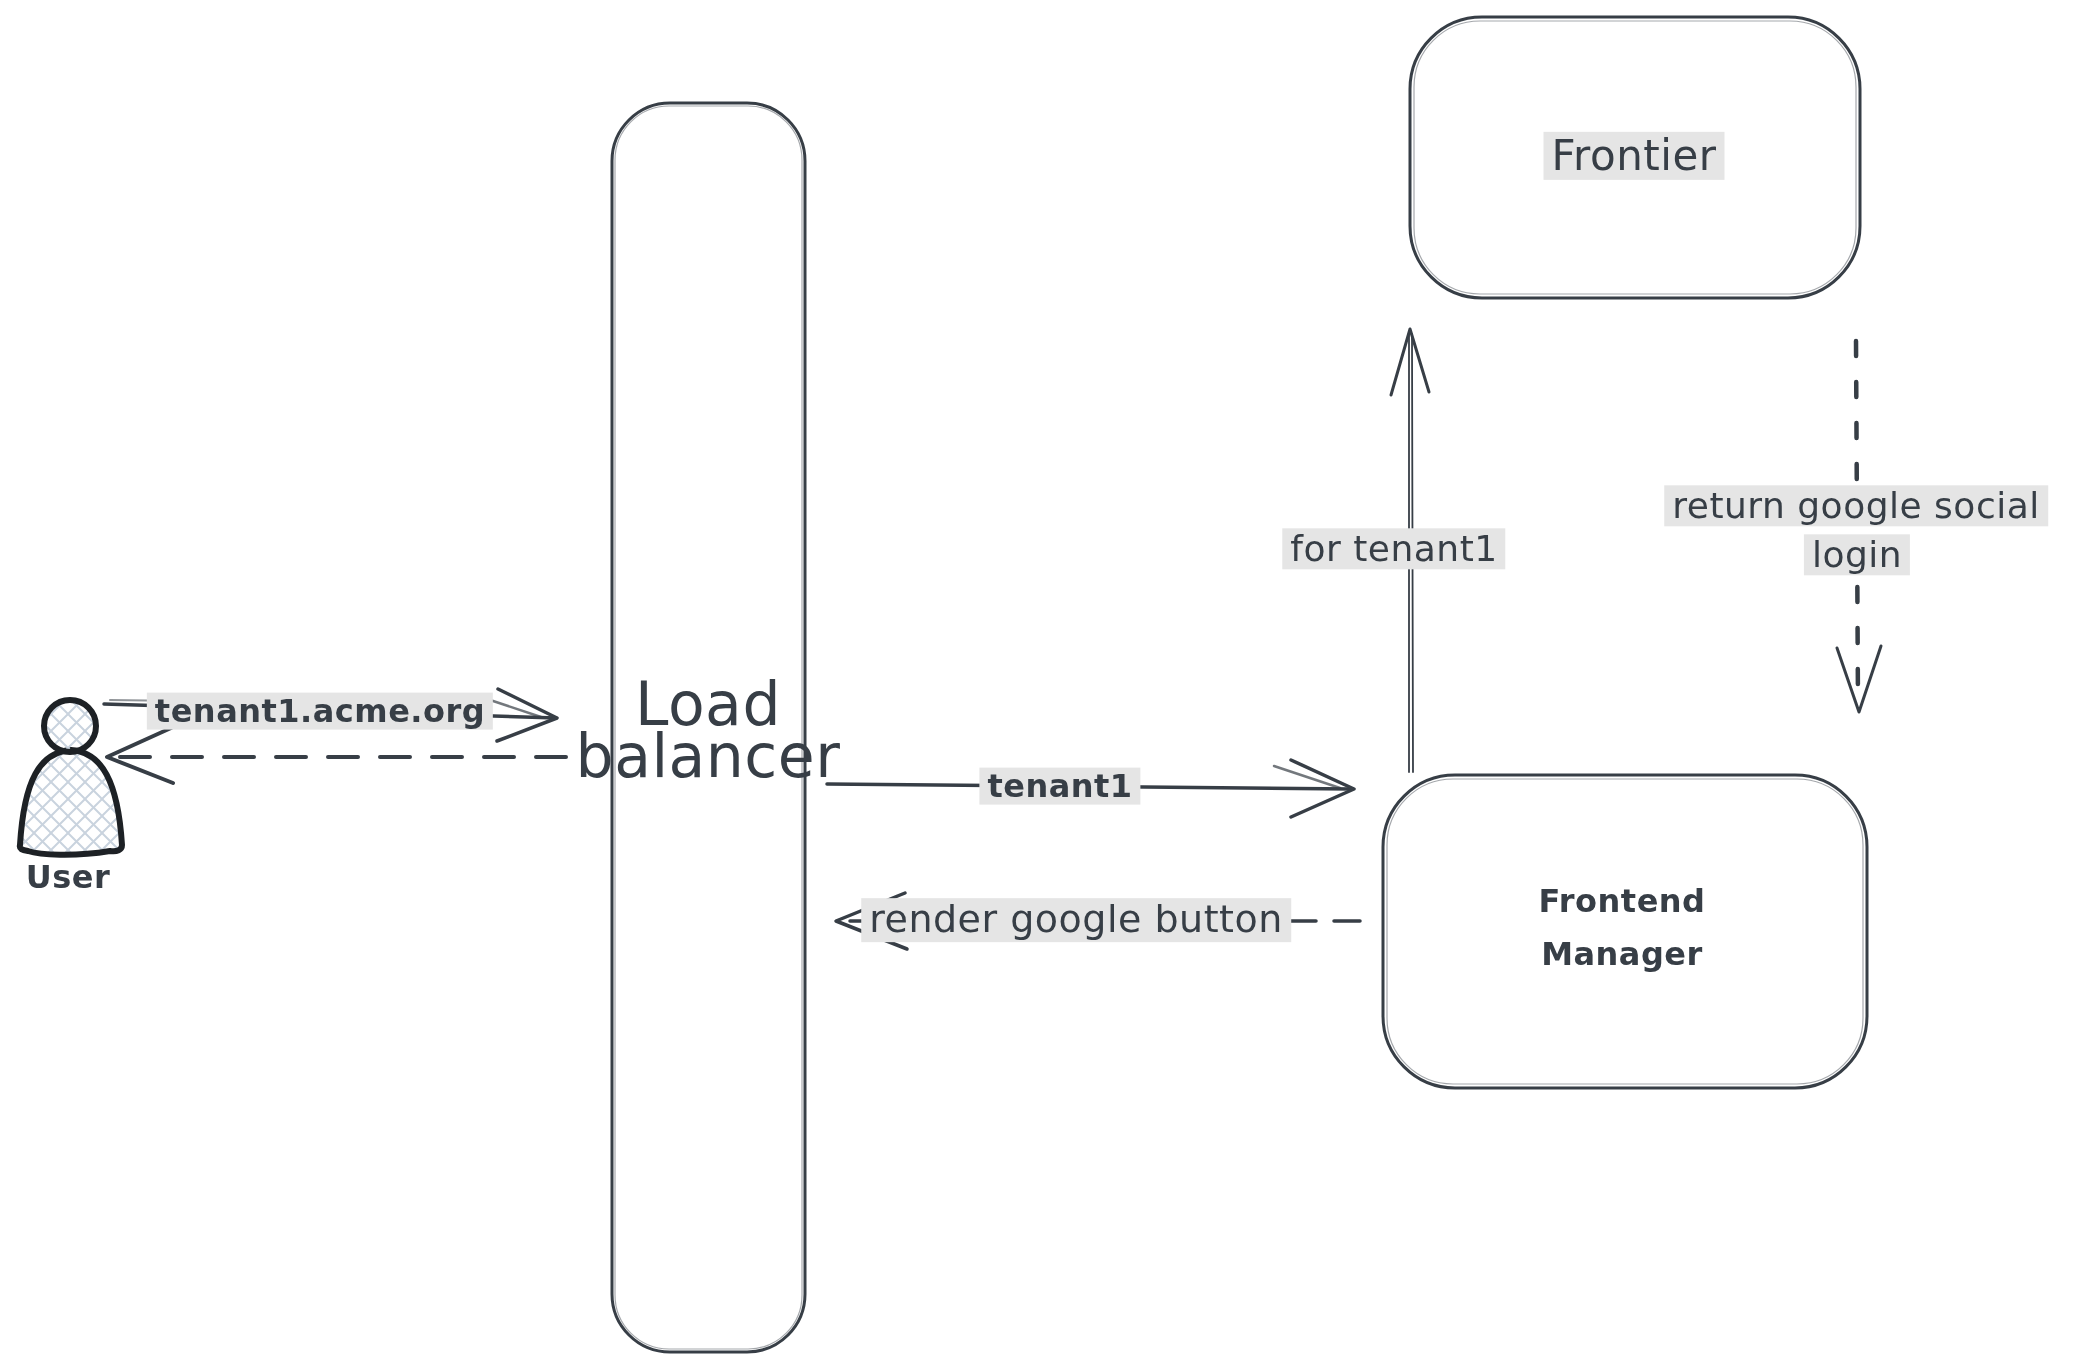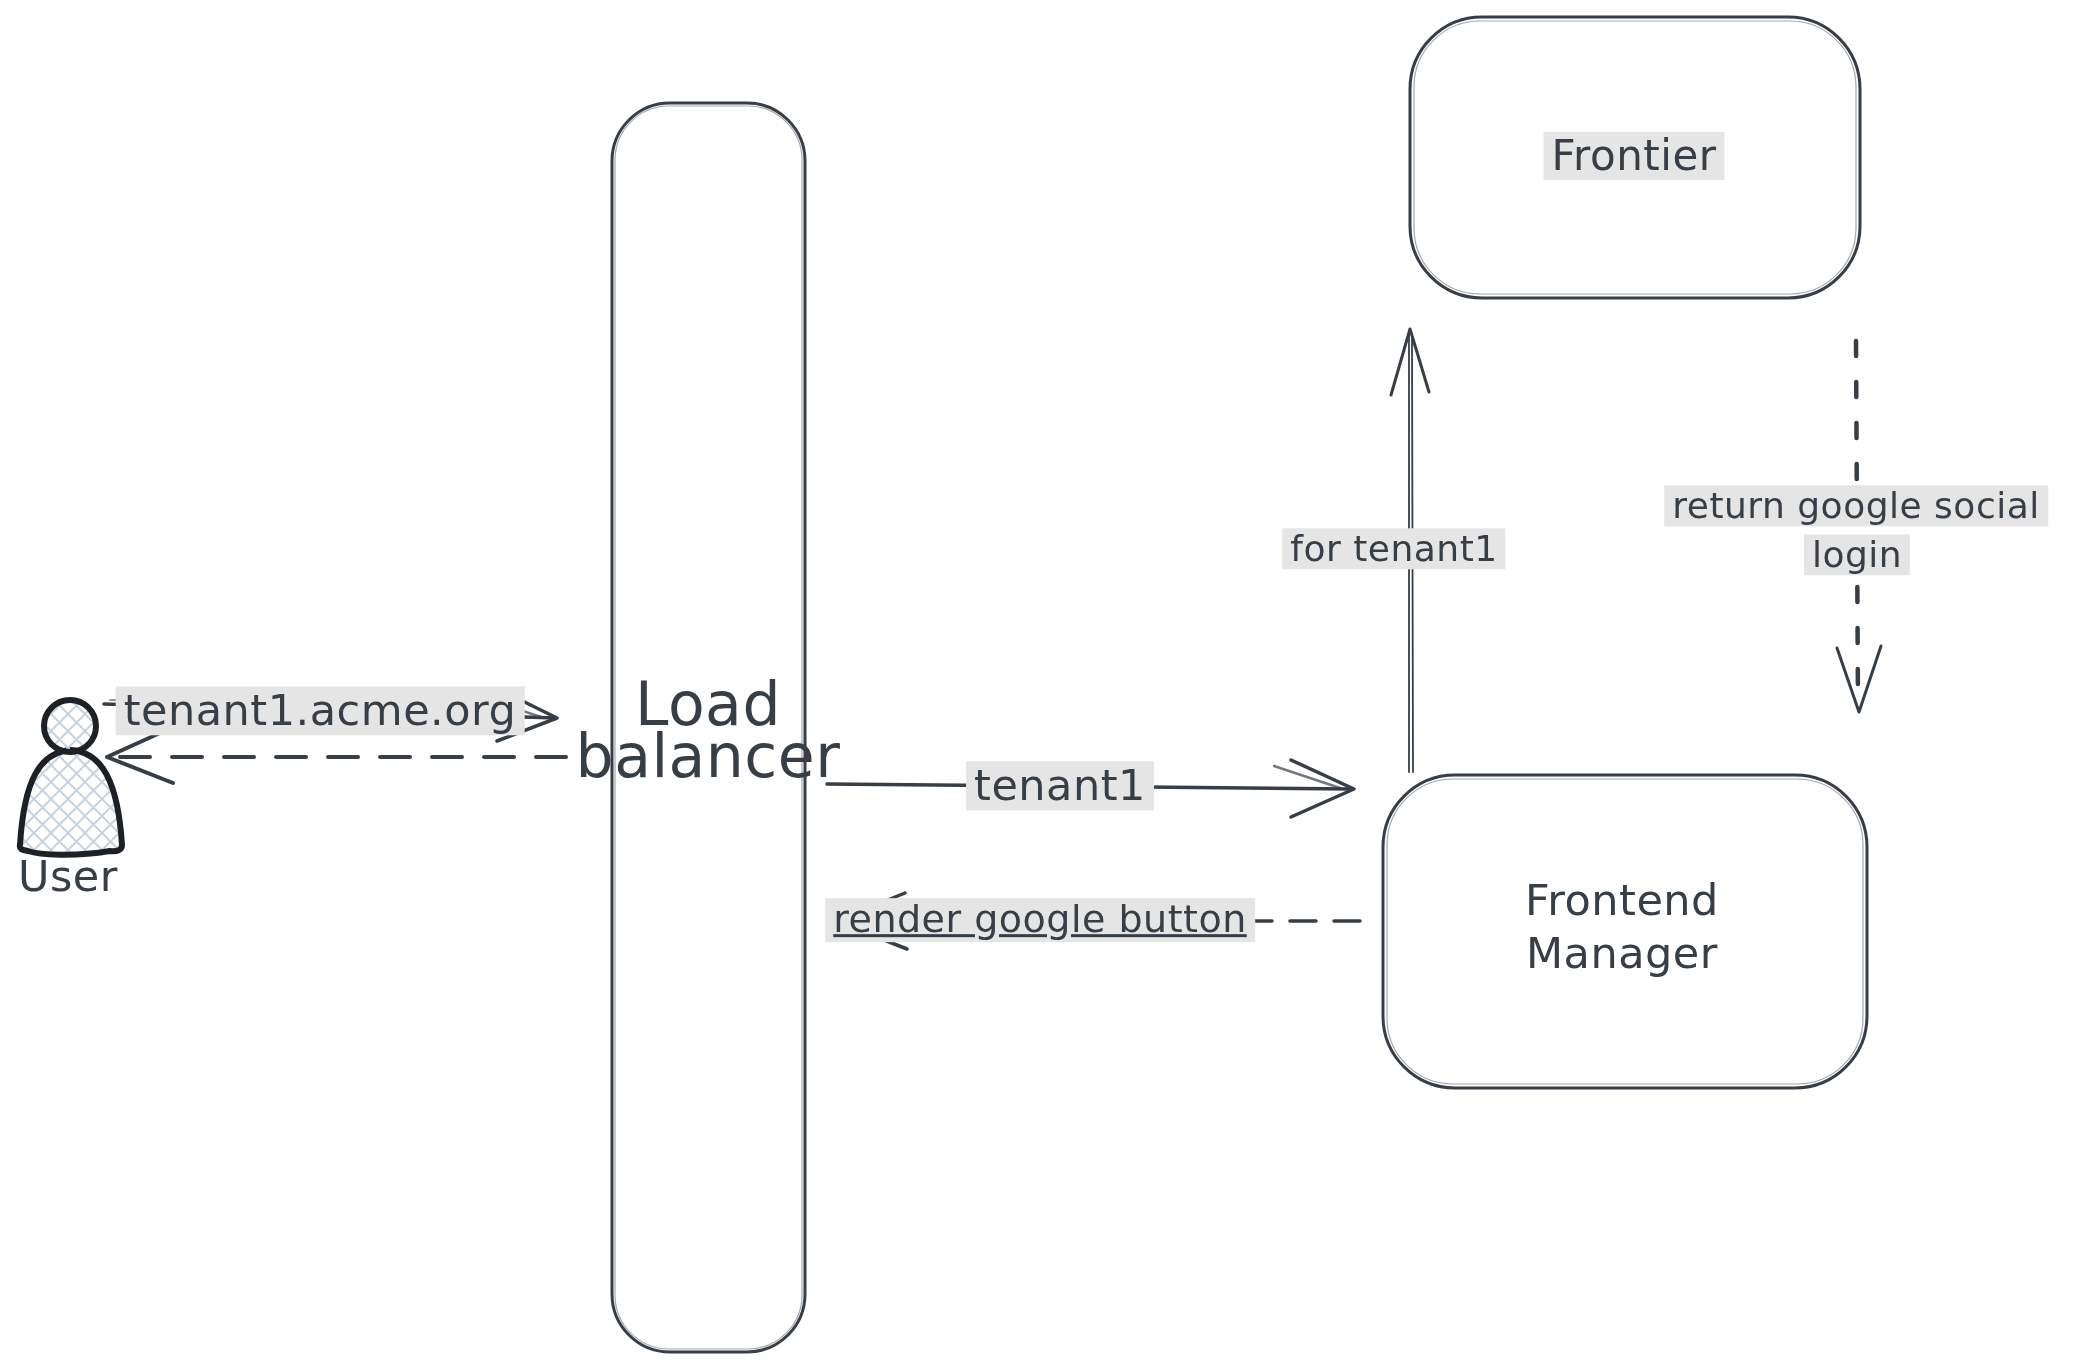--- a/index.html
+++ b/index.html
@@ -24,21 +24,21 @@
     background: #e5e5e5;
     padding: 0 8px;
     color: #373e46;
     line-height: 1.15;
     letter-spacing: 0.5px;
     text-align: center;
   }
   .lbl.nobg { background: transparent; padding: 0; }
   .f44 { font-size: 60px; }
   .f42 { font-size: 42px; }
-  .f40 { font-size: 43px; }
+  .f40 { font-size: 32px; font-weight: bold; }
   .f38 { font-size: 38px; }
   .f36 { font-size: 36px; }
 </style>
 </head>
 <body>
 
 <div id="canvas">
 
   <svg width="2083" height="1372" viewBox="0 0 2083 1372" fill="none" stroke-linecap="round" stroke-linejoin="round">
     <defs>
@@ -110,20 +110,20 @@
   <div class="lbl nobg f44" style="left:708px; top:704px;">Load</div>
   <div class="lbl nobg f44" style="left:708px; top:756px;">balancer</div>
 
   <div class="lbl f42" style="left:1634px; top:156px;">Frontier</div>
 
   <div class="lbl nobg f40" style="left:1622px; top:901px;">Frontend</div>
   <div class="lbl nobg f40" style="left:1622px; top:954px;">Manager</div>
 
   <div class="lbl f40" style="left:1060px; top:786px;">tenant1</div>
 
-  <div class="lbl f38" style="left:1040px; top:920px;text-decoration:underline;">render google button</div>
+  <div class="lbl f38" style="left:1076px; top:920px;">render google button</div>
 
   <div class="lbl f36" style="left:1394px; top:549px;">for tenant1</div>
 
   <div class="lbl f36" style="left:1848px; top:506px;margin-left:8px;">return google social</div>
   <div class="lbl f36" style="left:1857px; top:555px;">login</div>
 
 </div>
 
 </body></html>

